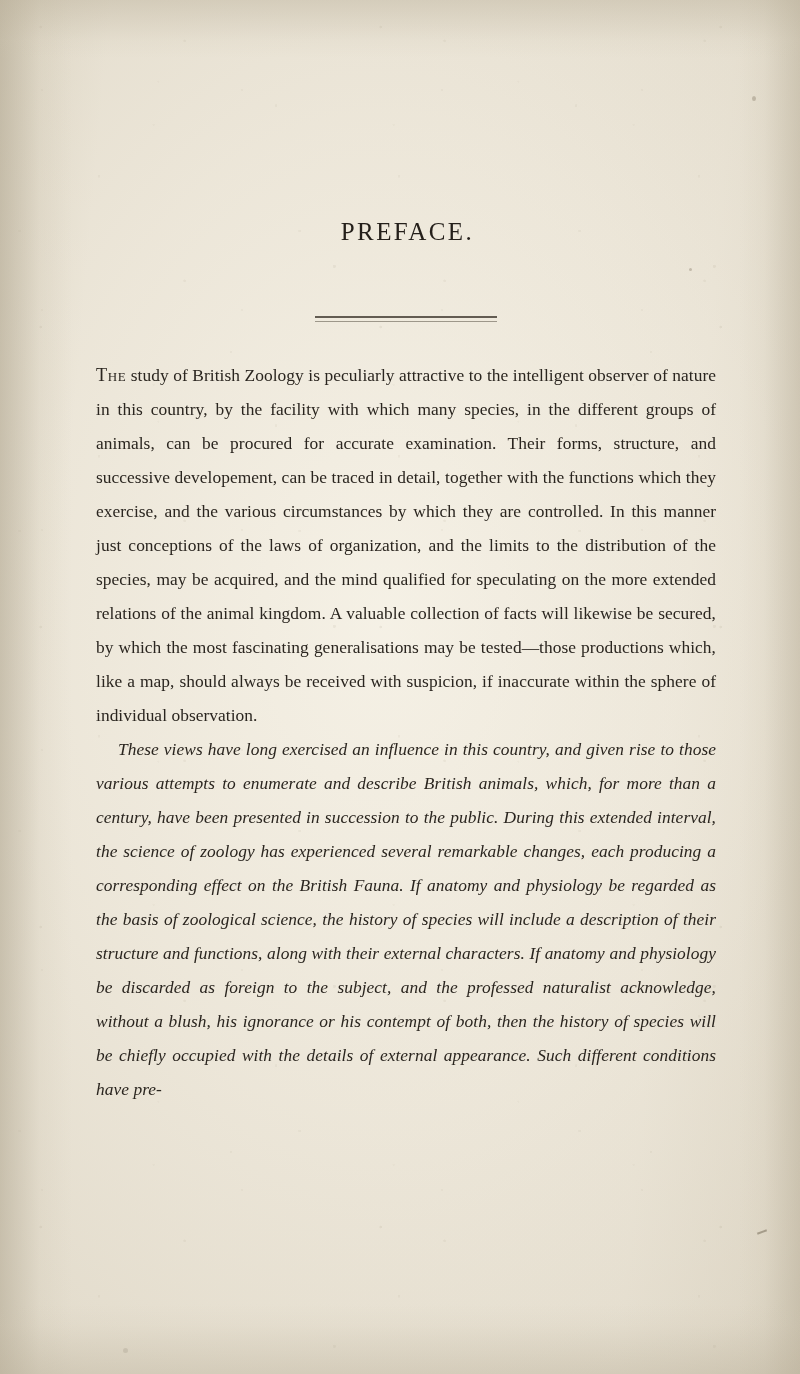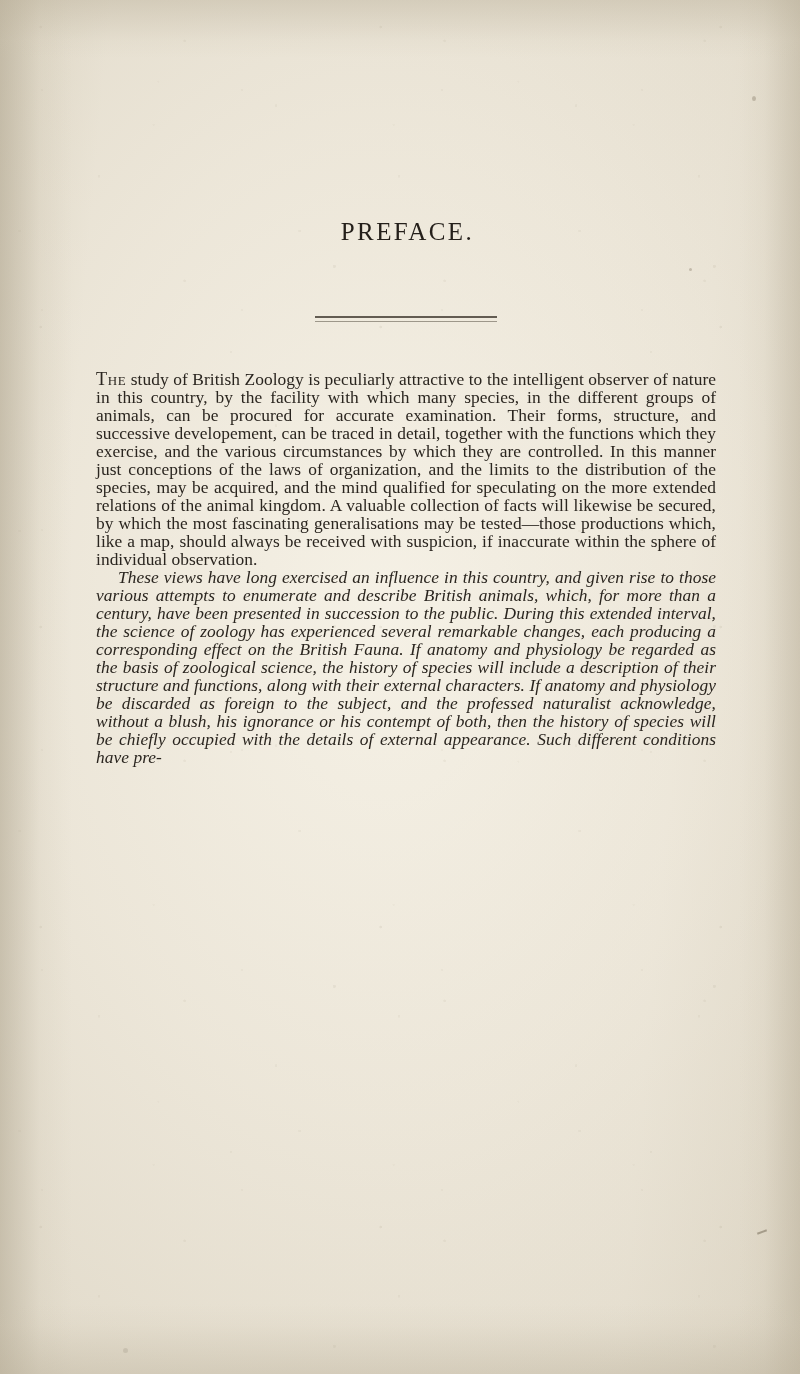--- a/index.html
+++ b/index.html
@@ -95,23 +95,23 @@
   }
   .rule-thin {
     width: 182px;
     margin: 2.5px auto 0 auto;
     height: 0;
     border-top: 1px solid #5a5246;
     opacity: 0.55;
   }
 
   .body-text {
-    margin-top: 48px;
+    margin-top: 36px;
     font-size: 17.4px;
-    line-height: 18px;
+    line-height: 34px;
     text-align: justify;
     text-justify: inter-word;
     color: #2a251f;
     letter-spacing: 0.05px;
   }
   .body-text p {
     margin: 0;
     text-indent: 0;
   }
   .body-text p + p {

